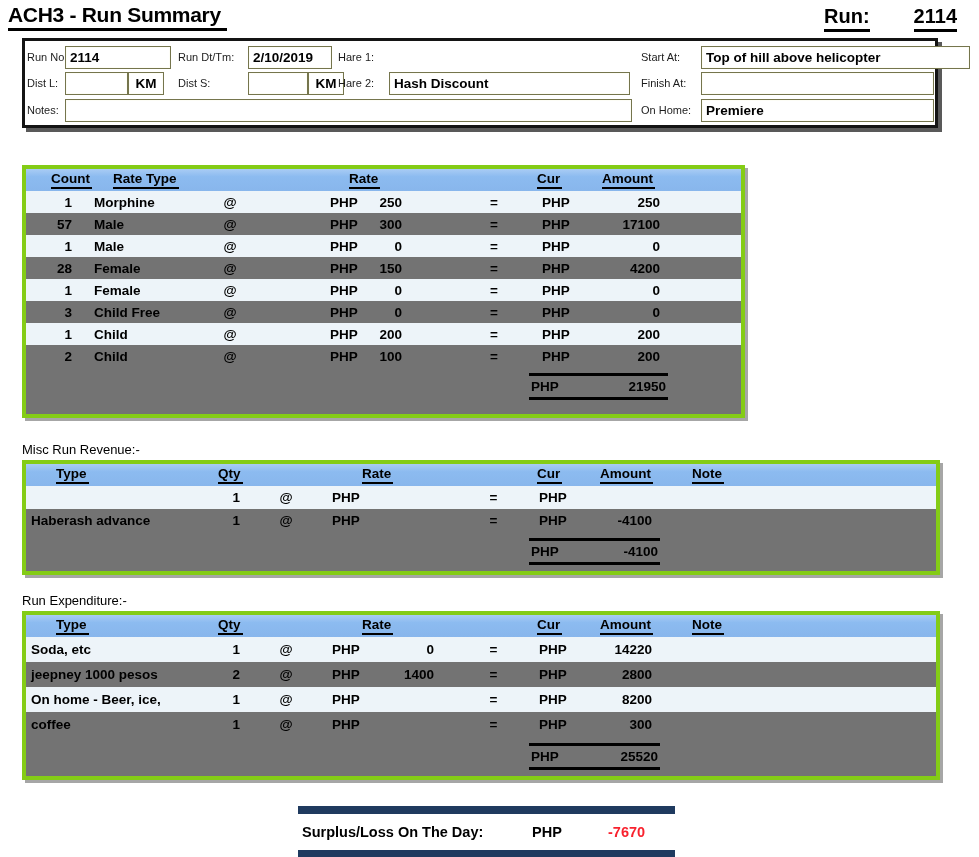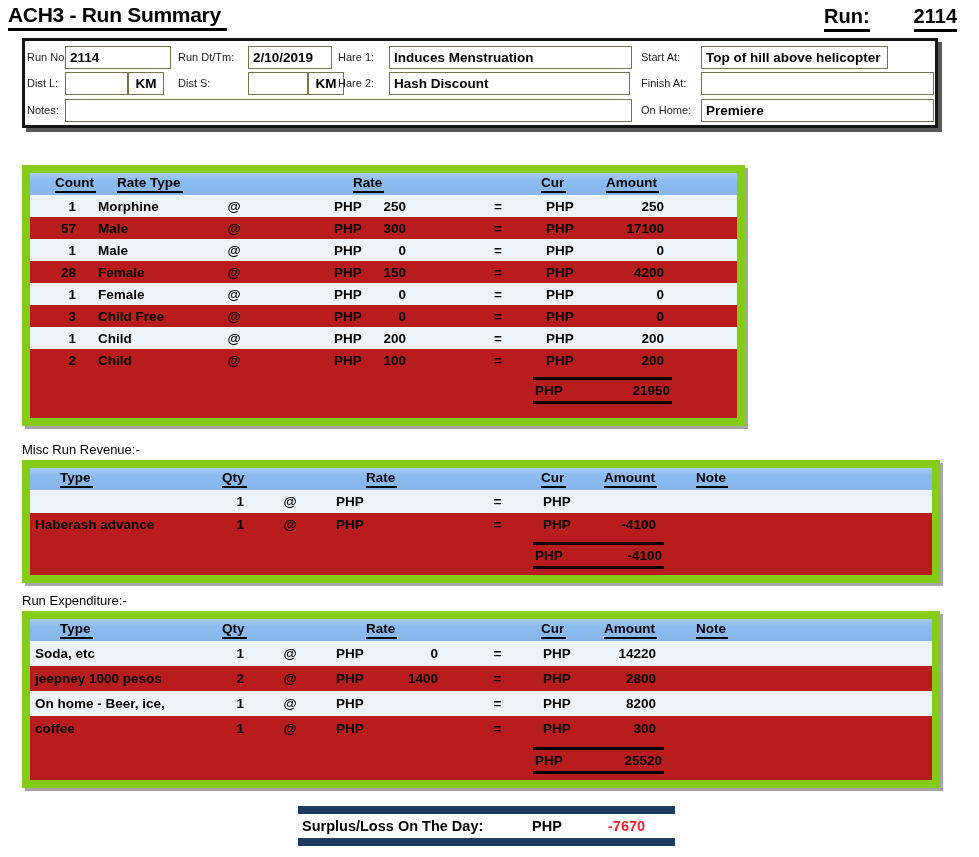--- a/index.html
+++ b/index.html
@@ -19,22 +19,22 @@
   .fbox{position:absolute;box-sizing:border-box;height:23px;background:#fff;
         border:1px solid #75754D;box-shadow:inset 0 0 0 1px #fdfdf6;
         font-size:13.5px;font-weight:bold;display:flex;align-items:center;
         padding:0 4px;white-space:nowrap;overflow:hidden;}
   .fbox.km{justify-content:center;padding:0;}
 
   
   .section-label{position:absolute;left:22px;font-size:13px;color:#000;}
 
   
-  .tbl{position:absolute;left:22px;box-sizing:border-box;background:#b91c1c;
-       border:8px solid #84cc16;box-shadow:3px 3px 0 rgba(0,0,0,0.35);}
+  .tbl{position:absolute;left:22px;box-sizing:border-box;background:#737373;
+       border:4px solid #84cc16;box-shadow:3px 3px 0 rgba(0,0,0,0.35);}
   .thead{position:relative;height:22px;
          background:linear-gradient(180deg,#a9ccf4 0%,#8cbbf0 35%,#88b6ec 100%);}
   .thead span{position:absolute;top:2px;font-size:13.5px;font-weight:bold;
               border-bottom:2px solid #000;padding-right:2px;line-height:16px;white-space:nowrap;}
   .rows .row{display:grid;align-items:center;font-size:13.5px;font-weight:bold;white-space:nowrap;}
   .rows .row:nth-child(odd){background:#EDF4F9;}
   .rrow{grid-template-columns:52px 128px 48px 72px 78px 50px 80px 70px 60px 1fr;height:22px;}
   .mrow{grid-template-columns:185px 35px 80px 108px 22px 75px 70px 55px 1fr;}
   #misc-table .mrow{height:23px;}
   #exp-table .mrow{height:25px;}
@@ -51,21 +51,21 @@
   .total{margin:6px 0 0 503px;border-top:3px solid #000;border-bottom:3px solid #000;
          display:flex;justify-content:space-between;align-items:center;
          padding:3px 2px;font-size:13.5px;font-weight:bold;}
   .total-rev{width:135px;}
   .total-misc{width:127px;}
 
   
   .surplus{position:absolute;left:298px;top:806px;width:377px;}
   .bar{height:8px;background:#1F3A5F;}
   .srow{display:grid;grid-template-columns:230px 80px 45px 1fr;align-items:center;
-        height:24px;font-size:14.5px;font-weight:bold;}
+        height:36px;font-size:14.5px;font-weight:bold;}
   .srow .lab{padding-left:4px;}
   .srow .cur{padding-left:4px;}
   .srow .neg{text-align:left;color:#F8222E;}
 </style>
 </head>
 <body>
 
 <div class="page">
 
   <div class="title">ACH3 - Run Summary</div>
@@ -73,23 +73,22 @@
     <span>Run:</span>
     <span>2114</span>
   </div>
 
   <div class="header-box">
     <span class="flabel" style="left:2px;top:10px">Run No:</span>
     <div class="fbox" style="left:40px;top:5px;width:106px">2114</div>
     <span class="flabel" style="left:153px;top:10px">Run Dt/Tm:</span>
     <div class="fbox" style="left:223px;top:5px;width:84px">2/10/2019</div>
     <span class="flabel" style="left:313px;top:10px">Hare 1:</span>
-    <div class="fbox" style="left:364px;top:5px;width:243px">Induces Menstruation</div>
     <span class="flabel" style="left:616px;top:10px">Start At:</span>
-    <div class="fbox" style="left:676px;top:5px;width:187px">Top of hill above helicopter</div>
+    <div class="fbox" style="left:676px;top:5px;width:269px">Top of hill above helicopter</div>
 
     <span class="flabel" style="left:2px;top:36px">Dist L:</span>
     <div class="fbox" style="left:40px;top:31px;width:63px"></div>
     <div class="fbox km" style="left:103px;top:31px;width:36px">KM</div>
     <span class="flabel" style="left:153px;top:36px">Dist S:</span>
     <div class="fbox" style="left:223px;top:31px;width:60px"></div>
     <div class="fbox km" style="left:283px;top:31px;width:36px">KM</div>
     <span class="flabel" style="left:313px;top:36px">Hare 2:</span>
     <div class="fbox" style="left:364px;top:31px;width:241px">Hash Discount</div>
     <span class="flabel" style="left:616px;top:36px">Finish At:</span>

